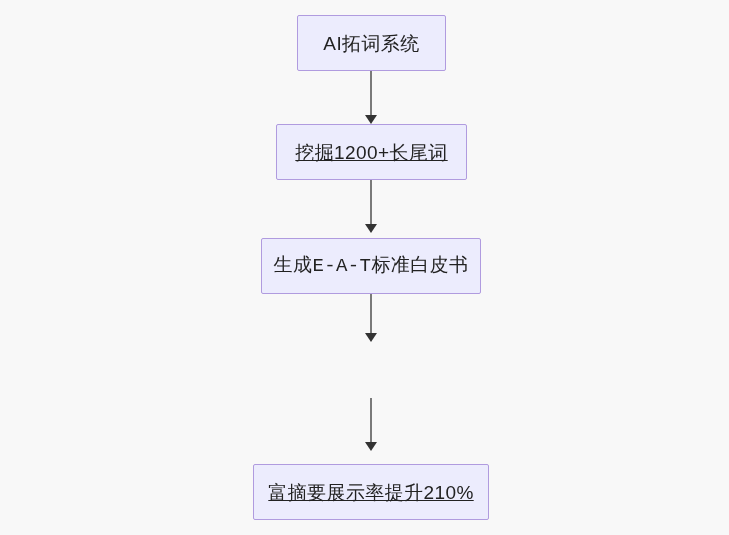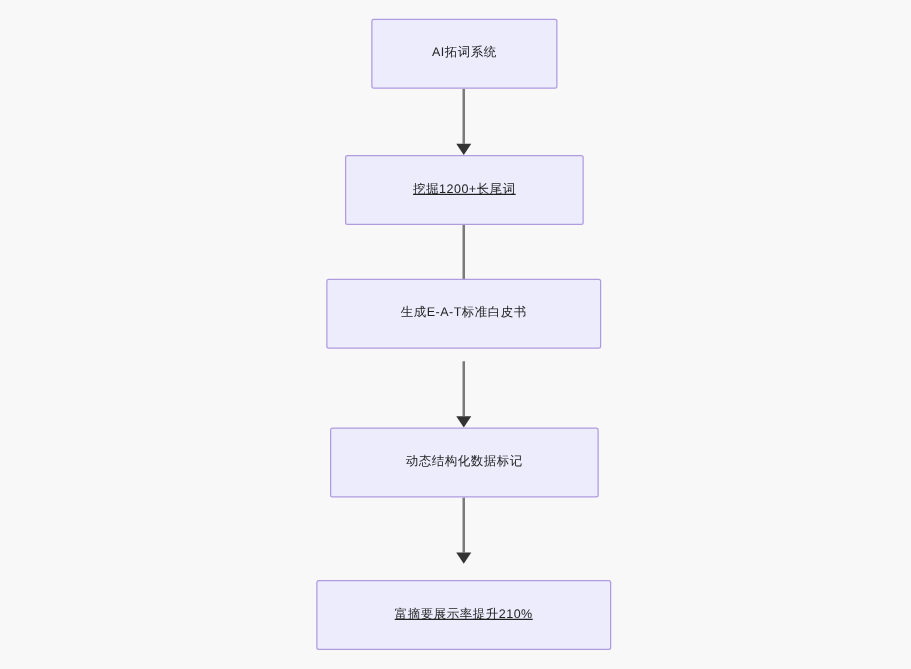--- a/index.html
+++ b/index.html
@@ -22,21 +22,21 @@
     position: absolute;
     box-sizing: border-box;
     height: 56px;
     background: #ececfd;
     border: 1.6px solid #b09bdf;
     border-radius: 2px;
     display: flex;
     align-items: center;
     justify-content: center;
     color: #222222;
-    font-size: 10px;
+    font-size: 19px;
     letter-spacing: 0.4px;
     white-space: nowrap;
     user-select: none;
   }
   .node-label {
     line-height: 1;
   }
   .connector {
     position: absolute;
     width: 20px;
@@ -82,25 +82,22 @@
   </div>
 
   <div class="node" style="left:297px;top:15px;width:149px;">
     <span class="node-label">AI拓词系统</span>
   </div>
 
   <div class="node" style="left:276px;top:124px;width:191px;text-decoration:underline;">
     <span class="node-label">挖掘1200+长尾词</span>
   </div>
 
-  <div class="node" style="left:261px;top:223px;width:220px;">
+  <div class="node" style="left:261px;top:238px;width:220px;font-family:Liberation Mono, monospace;">
     <span class="node-label">生成E-A-T标准白皮书</span>
   </div>
 
-  <div class="node" style="left:264px;top:342px;width:215px;">
-    <span class="node-label">动态结构化数据标记</span>
-  </div>
 
   <div class="node" style="left:253px;top:464px;width:236px;text-decoration:underline;">
     <span class="node-label">富摘要展示率提升210%</span>
   </div>
 
 </div>
 
 </body></html>

